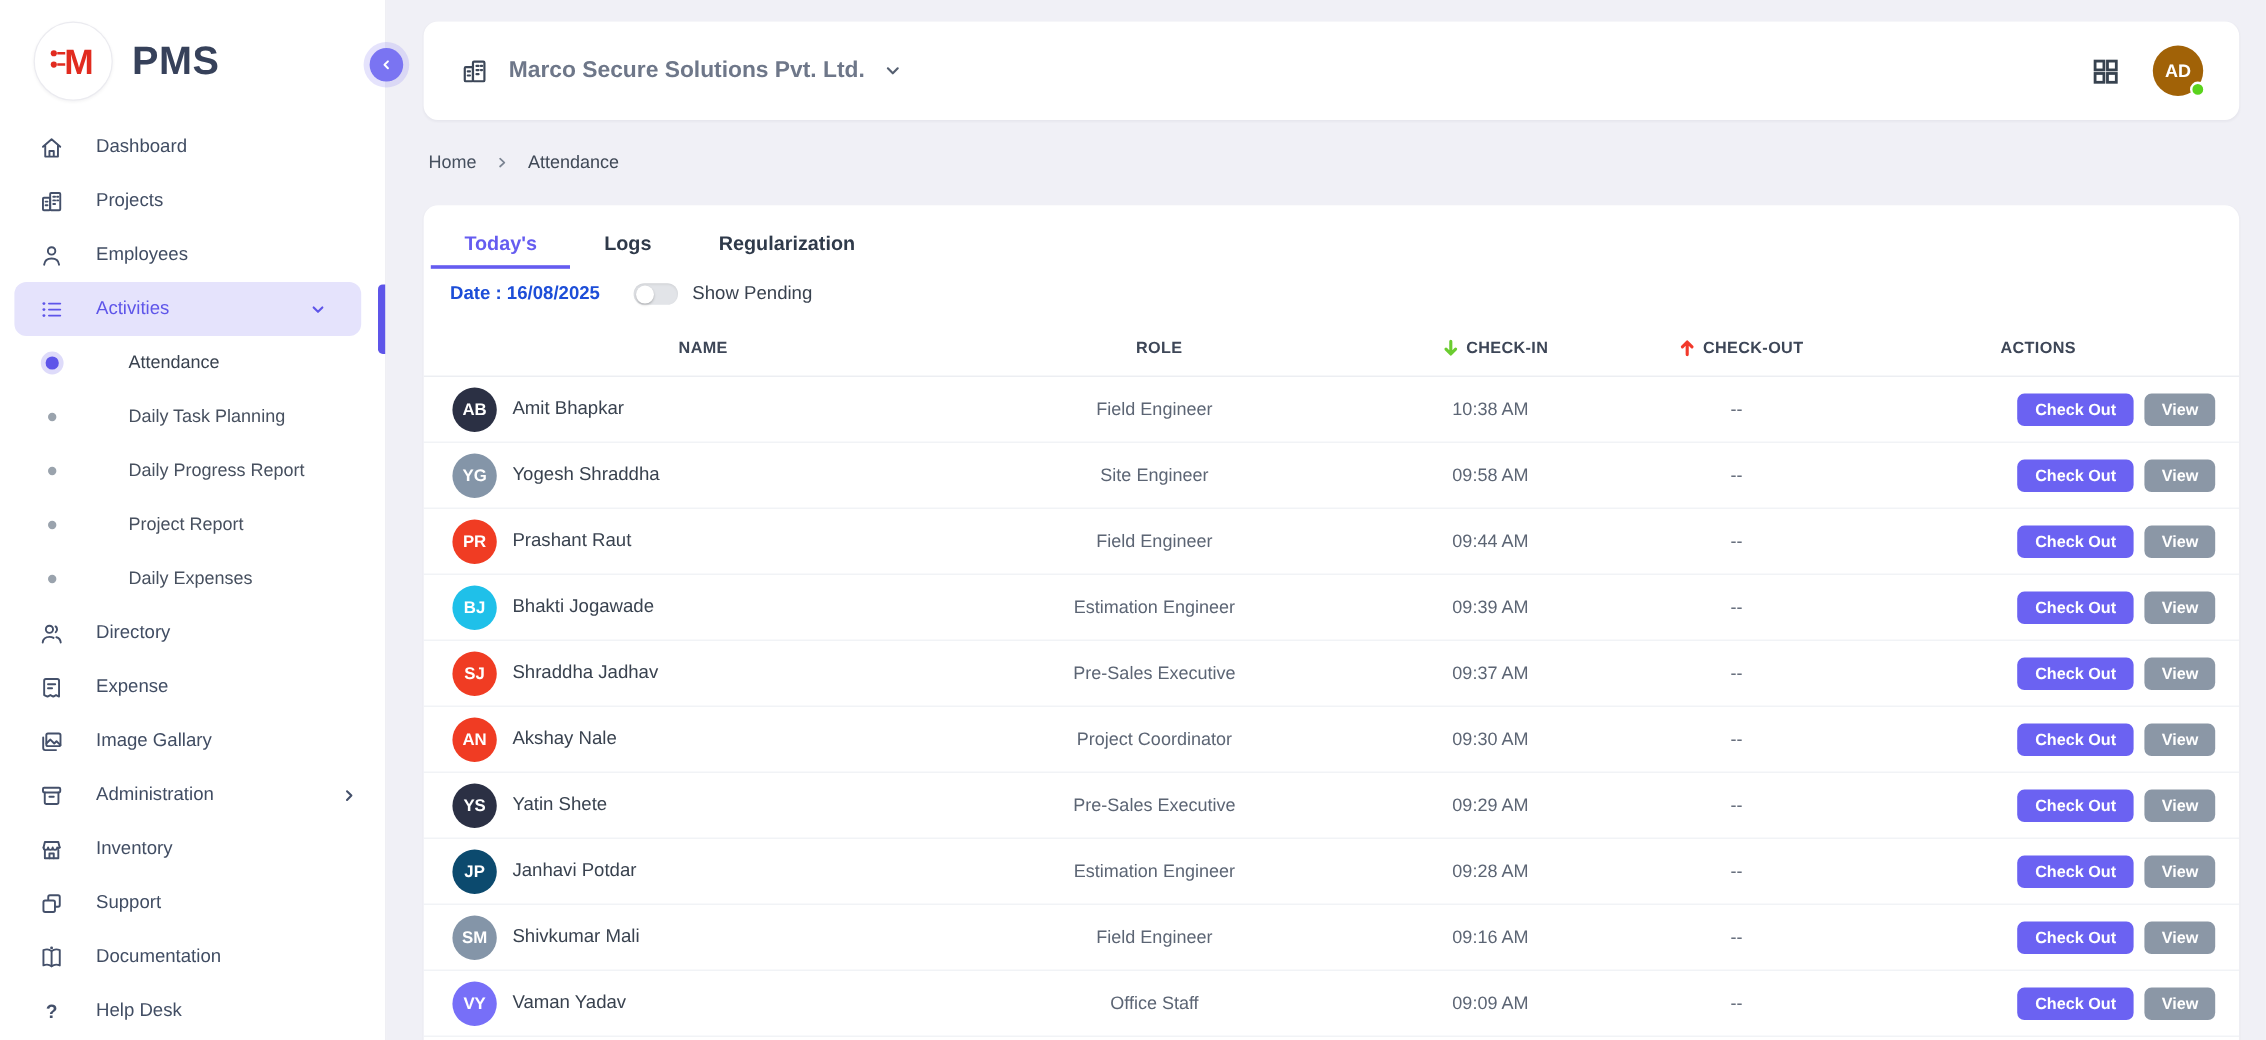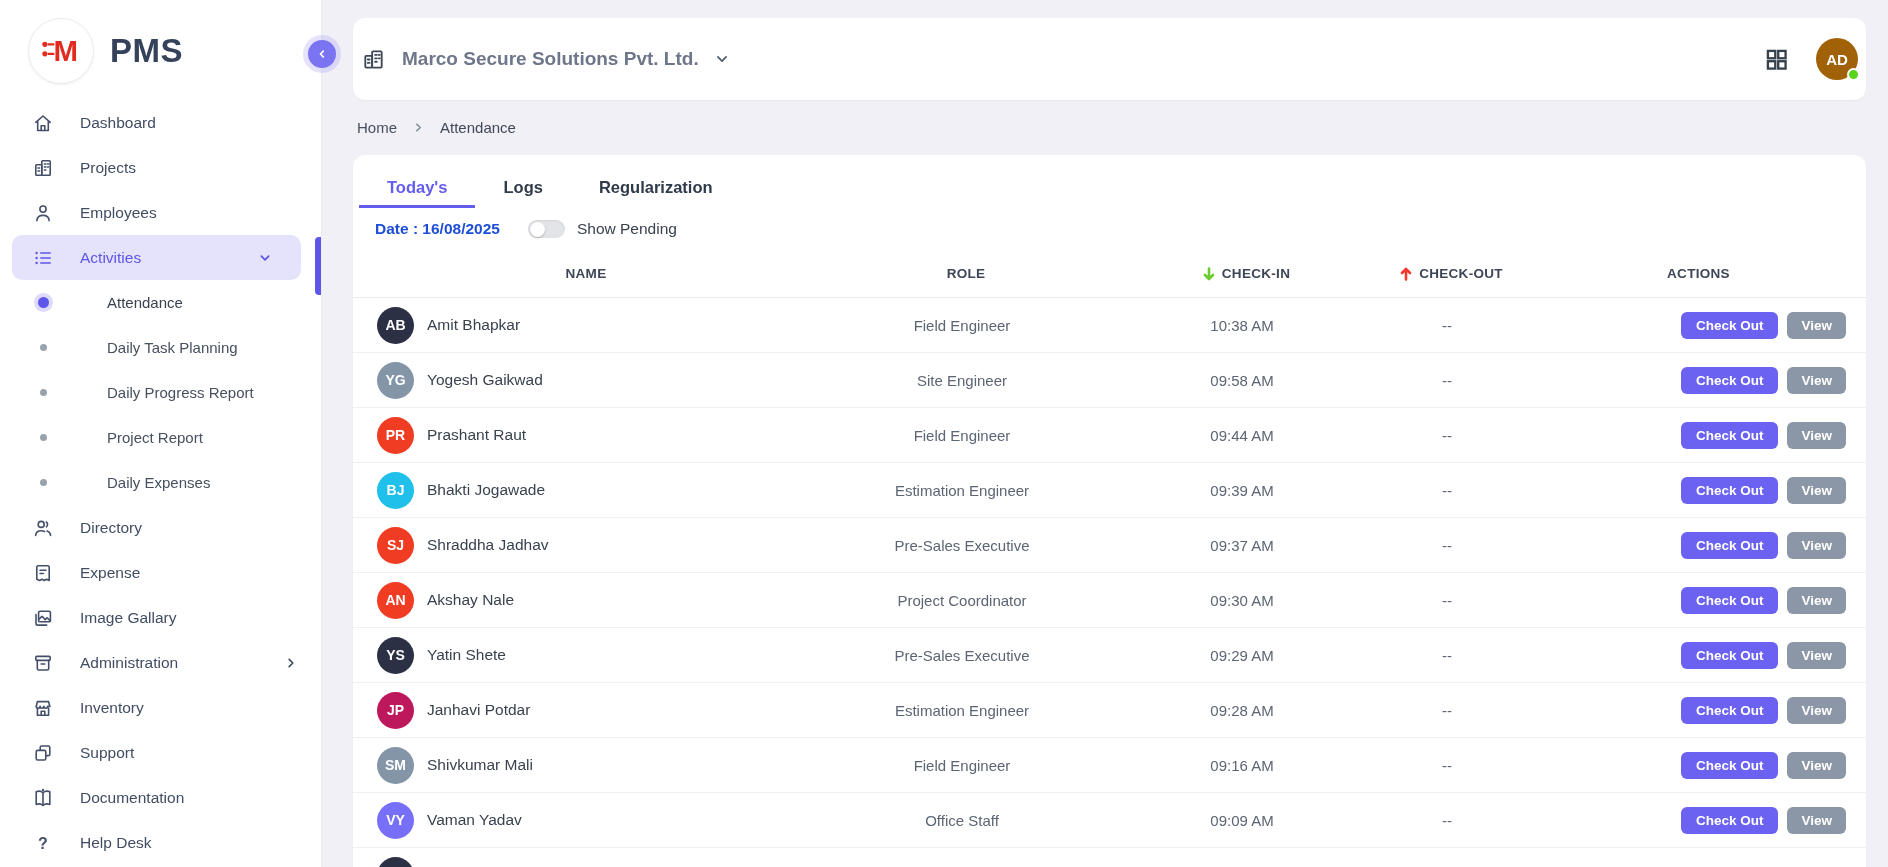--- a/index.html
+++ b/index.html
@@ -26,33 +26,33 @@
   .sub-label { margin-left:60px; }
   .sub-active { color:#39424f; }
   .sub-active .sub-dot { width:11px; height:11px; background:#5e55e9; box-shadow:0 0 0 4px #dedbfa; margin-left:-2px; }
   .sub-active .sub-label { margin-left:58px; }
 
   .collapse-btn { position:absolute; left:308px; top:40px; width:28px; height:28px; border-radius:50%; background:#7a74f2; color:#fff; display:flex; align-items:center; justify-content:center; z-index:5; box-shadow:0 0 0 5px rgba(150,145,245,.25); cursor:pointer; }
   .collapse-btn svg { width:14px; height:14px; }
 
   
   .main { position:absolute; left:322px; top:0; right:0; bottom:0; padding:18px 22px 0 31px; }
-  .header-card { height:82px; background:#fff; border-radius:12px; display:flex; align-items:center; padding:0 8px; box-shadow:0 1px 2px rgba(16,24,40,.04); }
+  .header-card { height:82px; background:#fff; border-radius:12px; display:flex; align-items:center; padding:0 30px; box-shadow:0 1px 2px rgba(16,24,40,.04); }
   .hdr-building { width:25px; height:25px; color:#3c4758; display:flex; }
   .hdr-building svg { width:25px; height:25px; }
   .company-name { margin-left:16px; font-size:19px; font-weight:600; color:#6e7789; }
   .company-chevron { margin-left:14px; width:18px; height:18px; color:#555f70; display:flex; }
   .company-chevron svg { width:18px; height:18px; }
   .hdr-right { margin-left:auto; display:flex; align-items:center; }
   .grid-icon { width:27px; height:27px; color:#37424f; display:flex; cursor:pointer; }
   .grid-icon svg { width:27px; height:27px; }
   .avatar { position:relative; width:42px; height:42px; margin-left:26px; border-radius:50%; background:#a16207; color:#fff; font-size:15px; font-weight:700; display:flex; align-items:center; justify-content:center; cursor:pointer; }
   .status-dot { position:absolute; right:-2px; bottom:-1px; width:13px; height:13px; border-radius:50%; background:#5ad31c; border:2px solid #fff; }
 
-  .breadcrumb { height:55px; display:flex; align-items:center; padding:0 4px; font-size:15px; color:#46505f; }
+  .breadcrumb { height:71px; display:flex; align-items:center; padding:0 4px; font-size:15px; color:#46505f; }
   .crumb-sep { margin:0 15px; color:#7b8492; display:flex; }
   .crumb-sep svg { width:13px; height:13px; }
   .crumb-current { color:#3f4856; }
 
   .main-card { background:#fff; border-radius:12px; height:760px; box-shadow:0 1px 2px rgba(16,24,40,.04); overflow:hidden; }
   .tabs { display:flex; padding:6px 6px 0; height:53px; }
   .tab { padding:17px 28px 12px; font-size:16.5px; font-weight:600; color:#2f3a4a; border-bottom:3px solid transparent; cursor:pointer; }
   .tab-active { color:#655cf0; border-bottom-color:#655cf0; }
 
   .filter-row { height:42px; display:flex; align-items:center; padding:0 26px 0 22px; }
@@ -360,21 +360,21 @@
        <div class="cell-mid">10:38 AM</div>
        <div class="cell-mid">--</div>
        <div class="cell-actions">
          <button class="btn btn-checkout">Check Out</button>
          <button class="btn btn-view">View</button>
        </div>
      </div>
           <div class="tgrid trow ">
        <div class="cell-name">
          <span class="row-avatar" style="background:#8495a8">YG</span>
-         <span class="name-text">Yogesh Gaikwad</span>
+         <span class="name-text">Yogesh Shraddha</span>
        </div>
        <div class="cell-mid">Site Engineer</div>
        <div class="cell-mid">09:58 AM</div>
        <div class="cell-mid">--</div>
        <div class="cell-actions">
          <button class="btn btn-checkout">Check Out</button>
          <button class="btn btn-view">View</button>
        </div>
      </div>
           <div class="tgrid trow ">
@@ -437,21 +437,21 @@
        <div class="cell-mid">Pre-Sales Executive</div>
        <div class="cell-mid">09:29 AM</div>
        <div class="cell-mid">--</div>
        <div class="cell-actions">
          <button class="btn btn-checkout">Check Out</button>
          <button class="btn btn-view">View</button>
        </div>
      </div>
           <div class="tgrid trow ">
        <div class="cell-name">
-         <span class="row-avatar" style="background:#be185d">JP</span>
+         <span class="row-avatar" style="background:#0c4a6e">JP</span>
          <span class="name-text">Janhavi Potdar</span>
        </div>
        <div class="cell-mid">Estimation Engineer</div>
        <div class="cell-mid">09:28 AM</div>
        <div class="cell-mid">--</div>
        <div class="cell-actions">
          <button class="btn btn-checkout">Check Out</button>
          <button class="btn btn-view">View</button>
        </div>
      </div>

